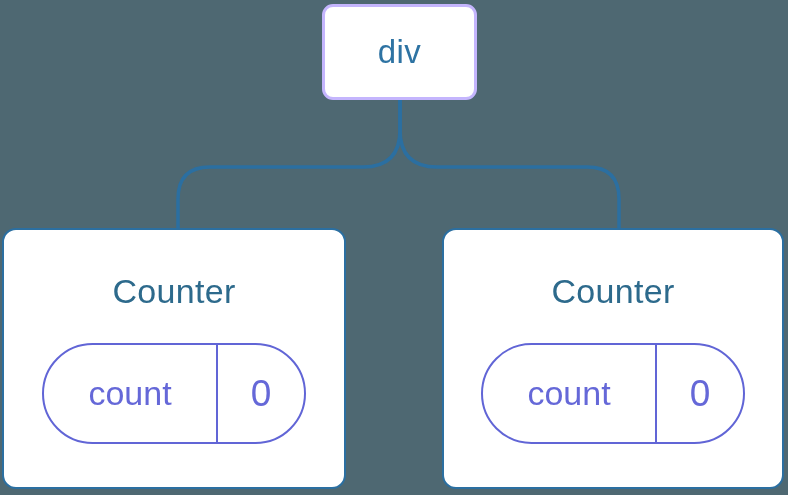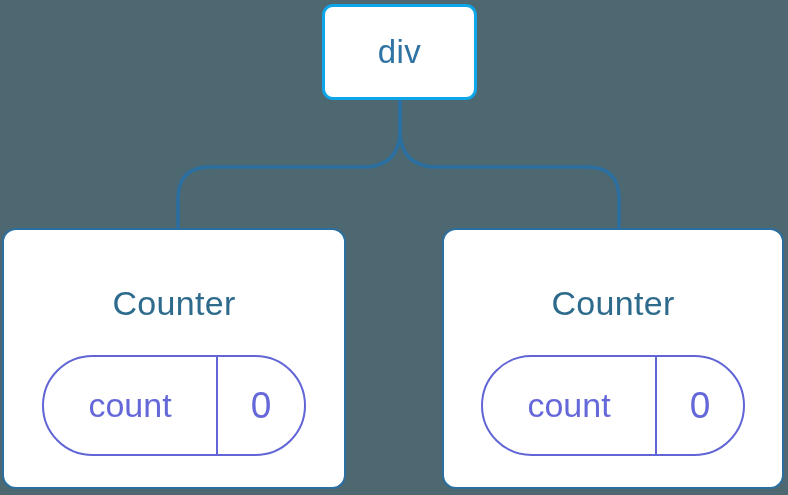--- a/index.html
+++ b/index.html
@@ -18,21 +18,21 @@
   }
   
   .root-node {
     position: absolute;
     left: 322px;
     top: 4px;
     width: 155px;
     height: 96px;
     box-sizing: border-box;
     background: #ffffff;
-    border: 3px solid #0ea5e9;
+    border: 3px solid #c4b5fd;
     border-radius: 11px;
     display: flex;
     align-items: center;
     justify-content: center;
     z-index: 2;
   }
   .root-node .root-label {
     font-size: 33px;
     font-weight: 500;
     color: #2e73a3;
@@ -62,21 +62,21 @@
     border: 2.5px solid #2b6fa1;
     border-radius: 14px;
     display: flex;
     flex-direction: column;
     align-items: center;
     z-index: 2;
   }
   .card.left  { left: 2px;   width: 344px; }
   .card.right { left: 442px; width: 342px; }
   .card-title {
-    margin-top: 52px;
+    margin-top: 40px;
     line-height: 42px;
     font-size: 34px;
     font-weight: 500;
     color: #2d6a8c;
     letter-spacing: 0.3px;
   }
   
   .pill {
     margin-top: 31px;
     width: 264px;

